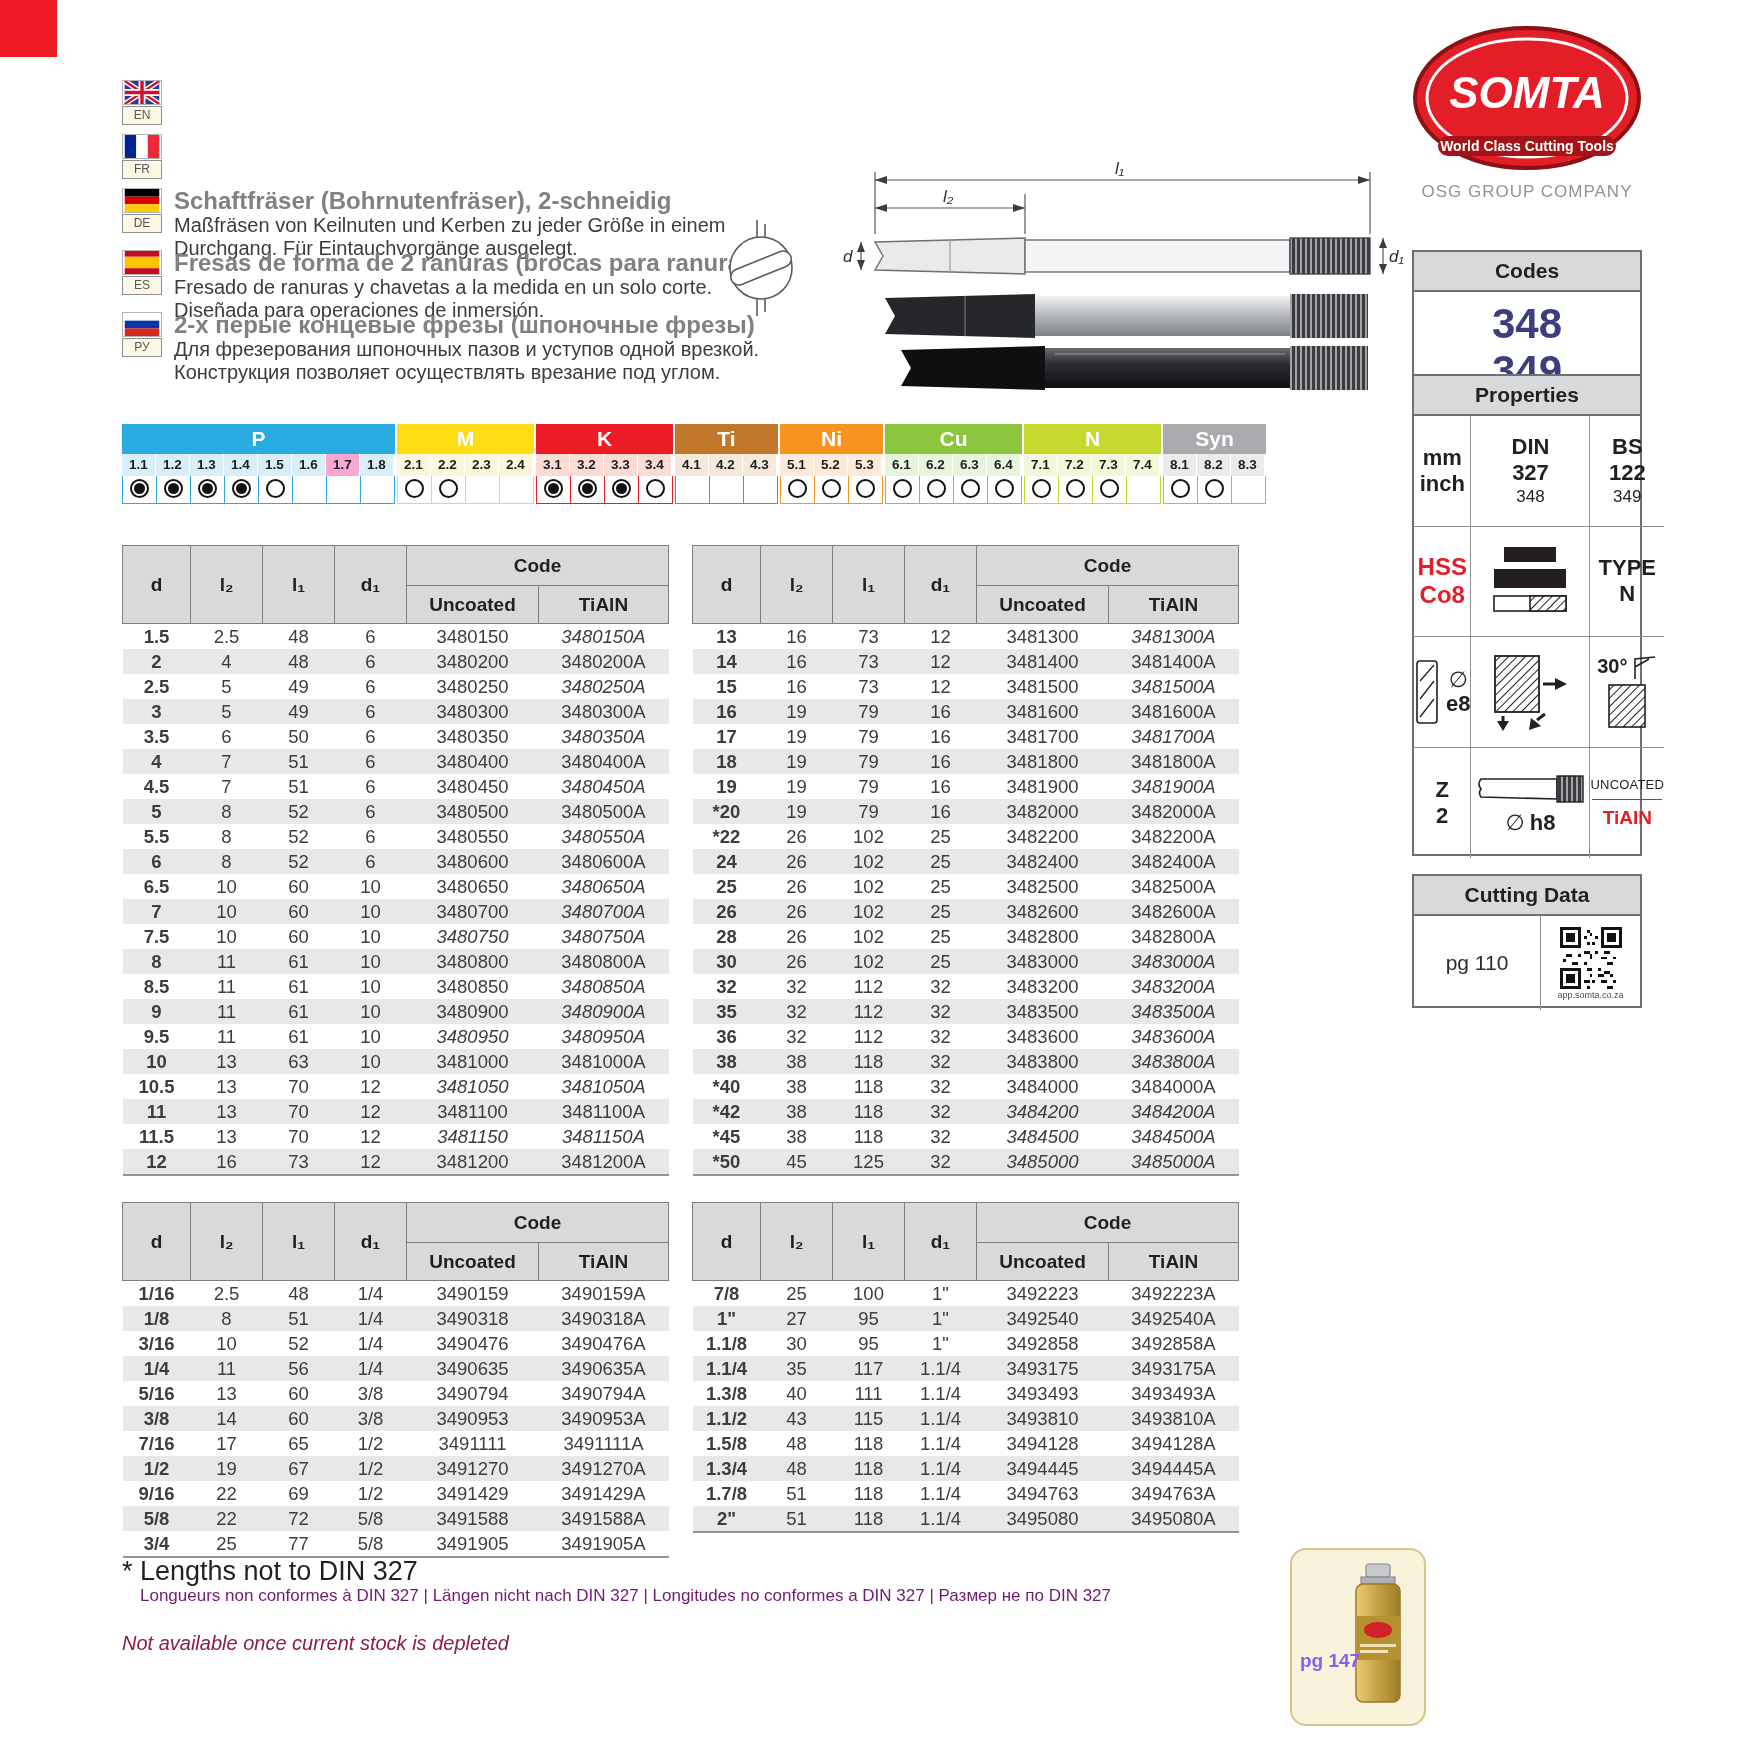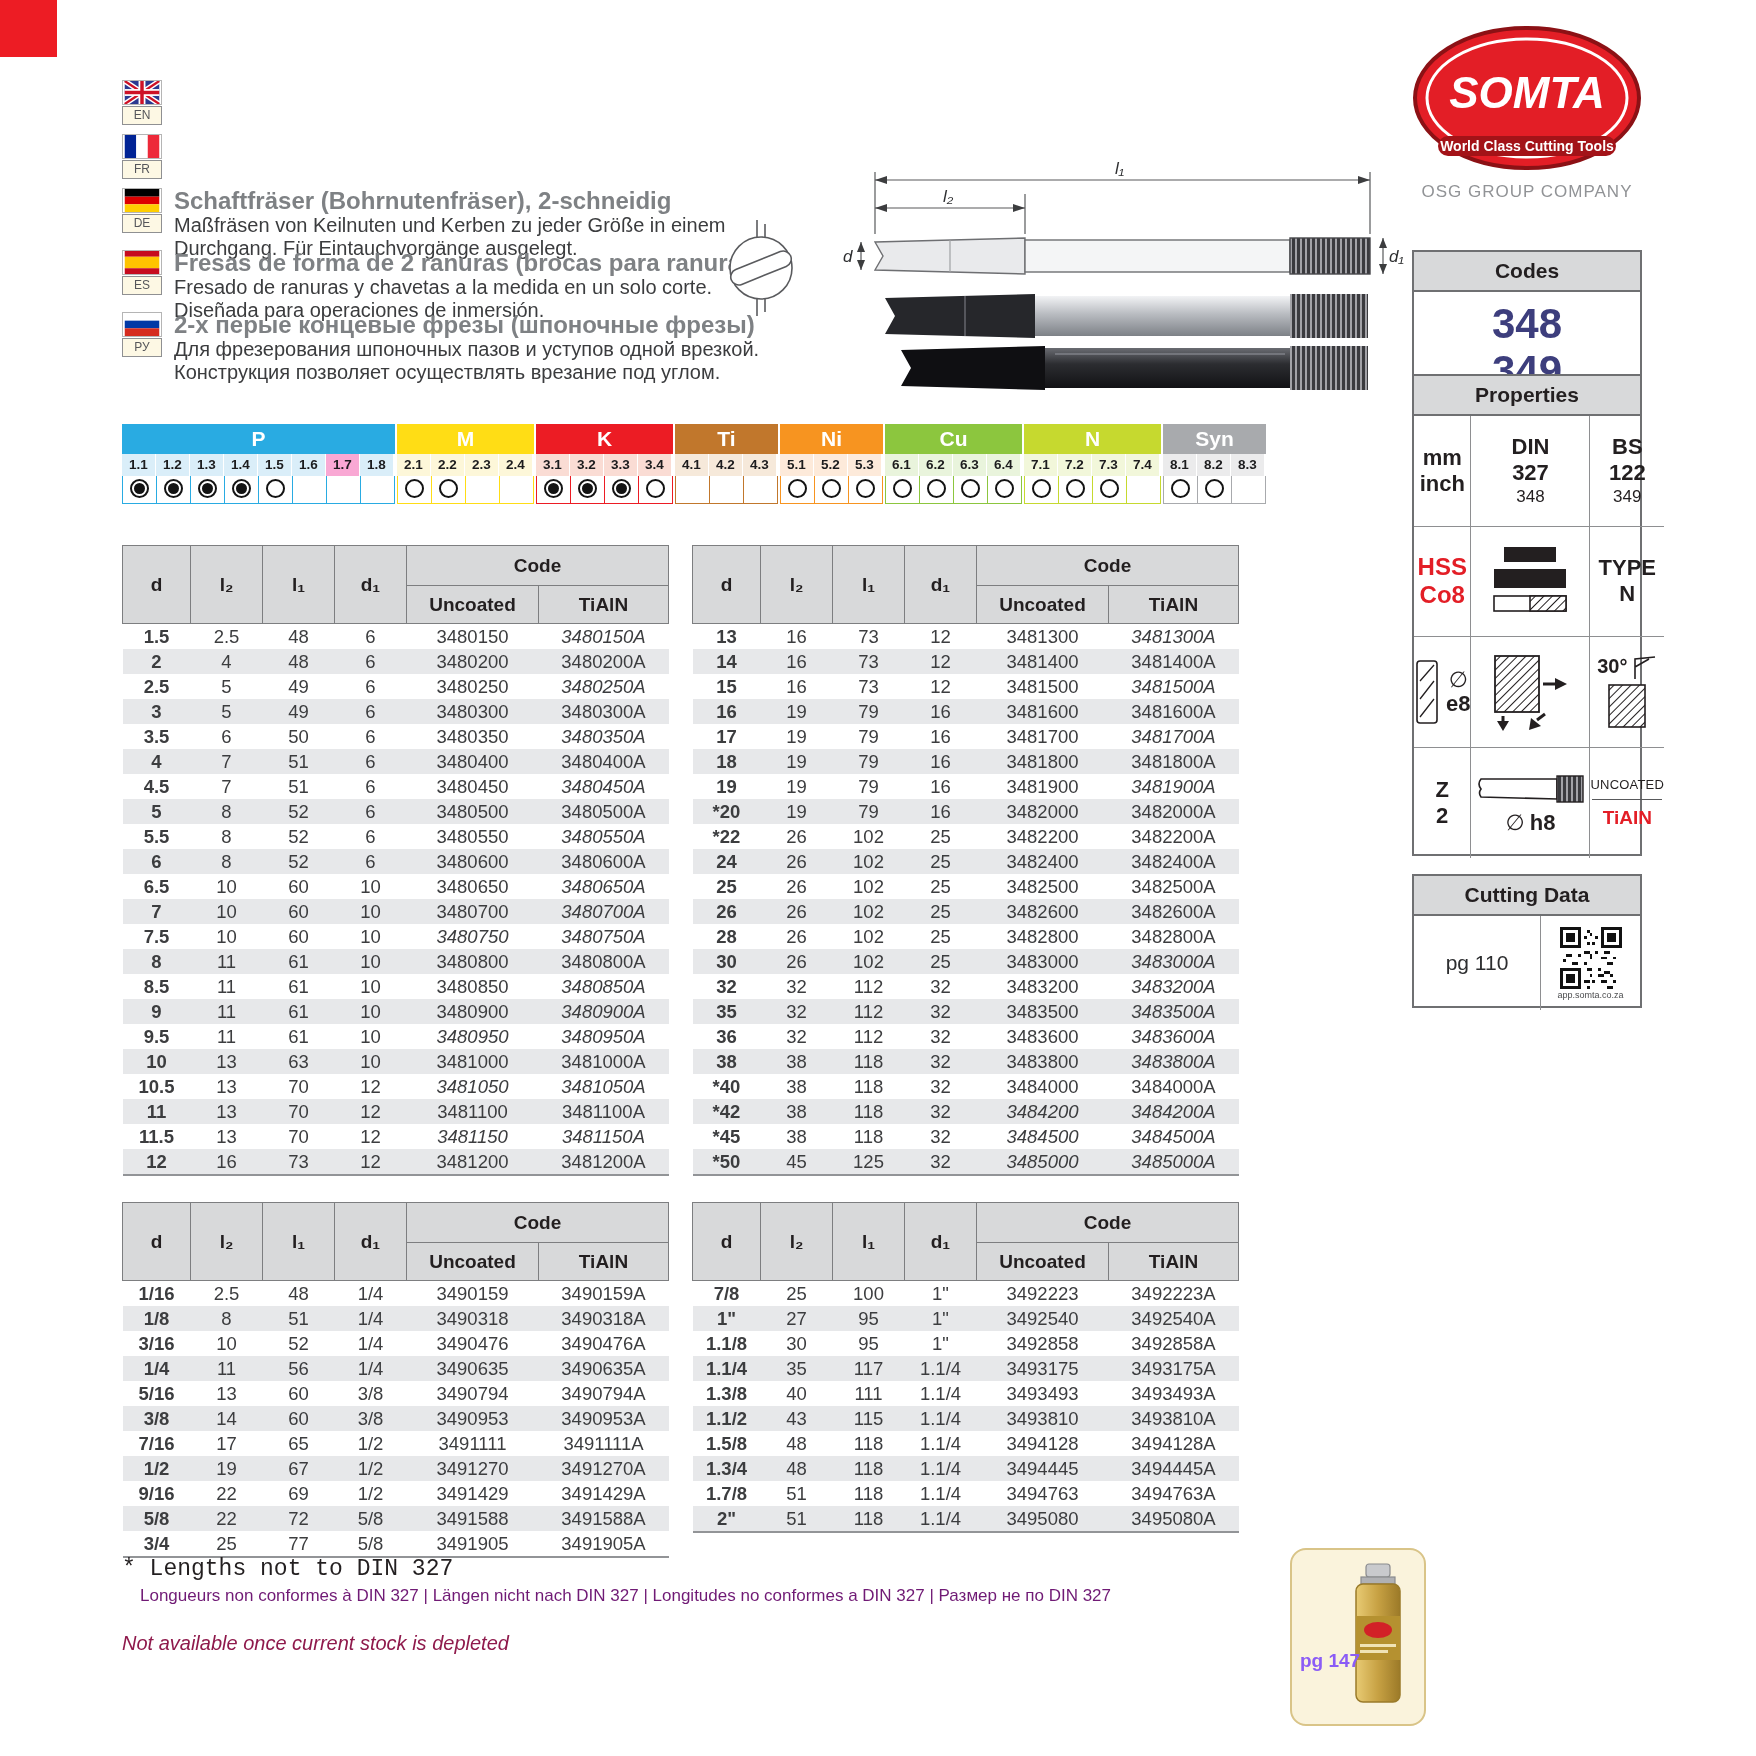--- a/index.html
+++ b/index.html
@@ -70,21 +70,21 @@
   table.t thead tr:last-child th{height:35px;}
   table.t td{height:25px;padding:0;text-align:center;font-size:18.5px;color:#3c3d3f;}
   table.t tbody tr:nth-child(even){background:#e7e8ea;}
   table.t tbody tr:last-child td{border-bottom:2px solid #929497;}
   td.cd{font-weight:bold;color:#161618;}
   .maroon{color:#8f1a4c;font-style:italic;}
   #table1{left:122px;top:545px;} #table2{left:692px;top:545px;}
   #table3{left:122px;top:1202px;} #table4{left:692px;top:1202px;}
 
   
-  #fn1{left:122px;top:1556px;font-size:23px;color:#231f20;font-family:Liberation Mono, monospace;}
+  #fn1{left:122px;top:1556px;font-size:27px;color:#231f20;}
   #fn2{left:140px;top:1586px;font-size:17px;color:#701a75;}
   #fn3{left:122px;top:1632px;font-size:20px;color:#8f1a4c;font-style:italic;}
 
   
   #can-box{left:1290px;top:1548px;width:136px;height:178px;background:#faf3dc;border:2px solid #d9c488;
            border-radius:16px;box-sizing:border-box;}
   #pg147{position:absolute;left:8px;bottom:52px;font-size:19px;font-weight:bold;color:#8b5cf6;}
 
   svg text{font-family:"Liberation Sans","DejaVu Sans",sans-serif;}
 </style>

